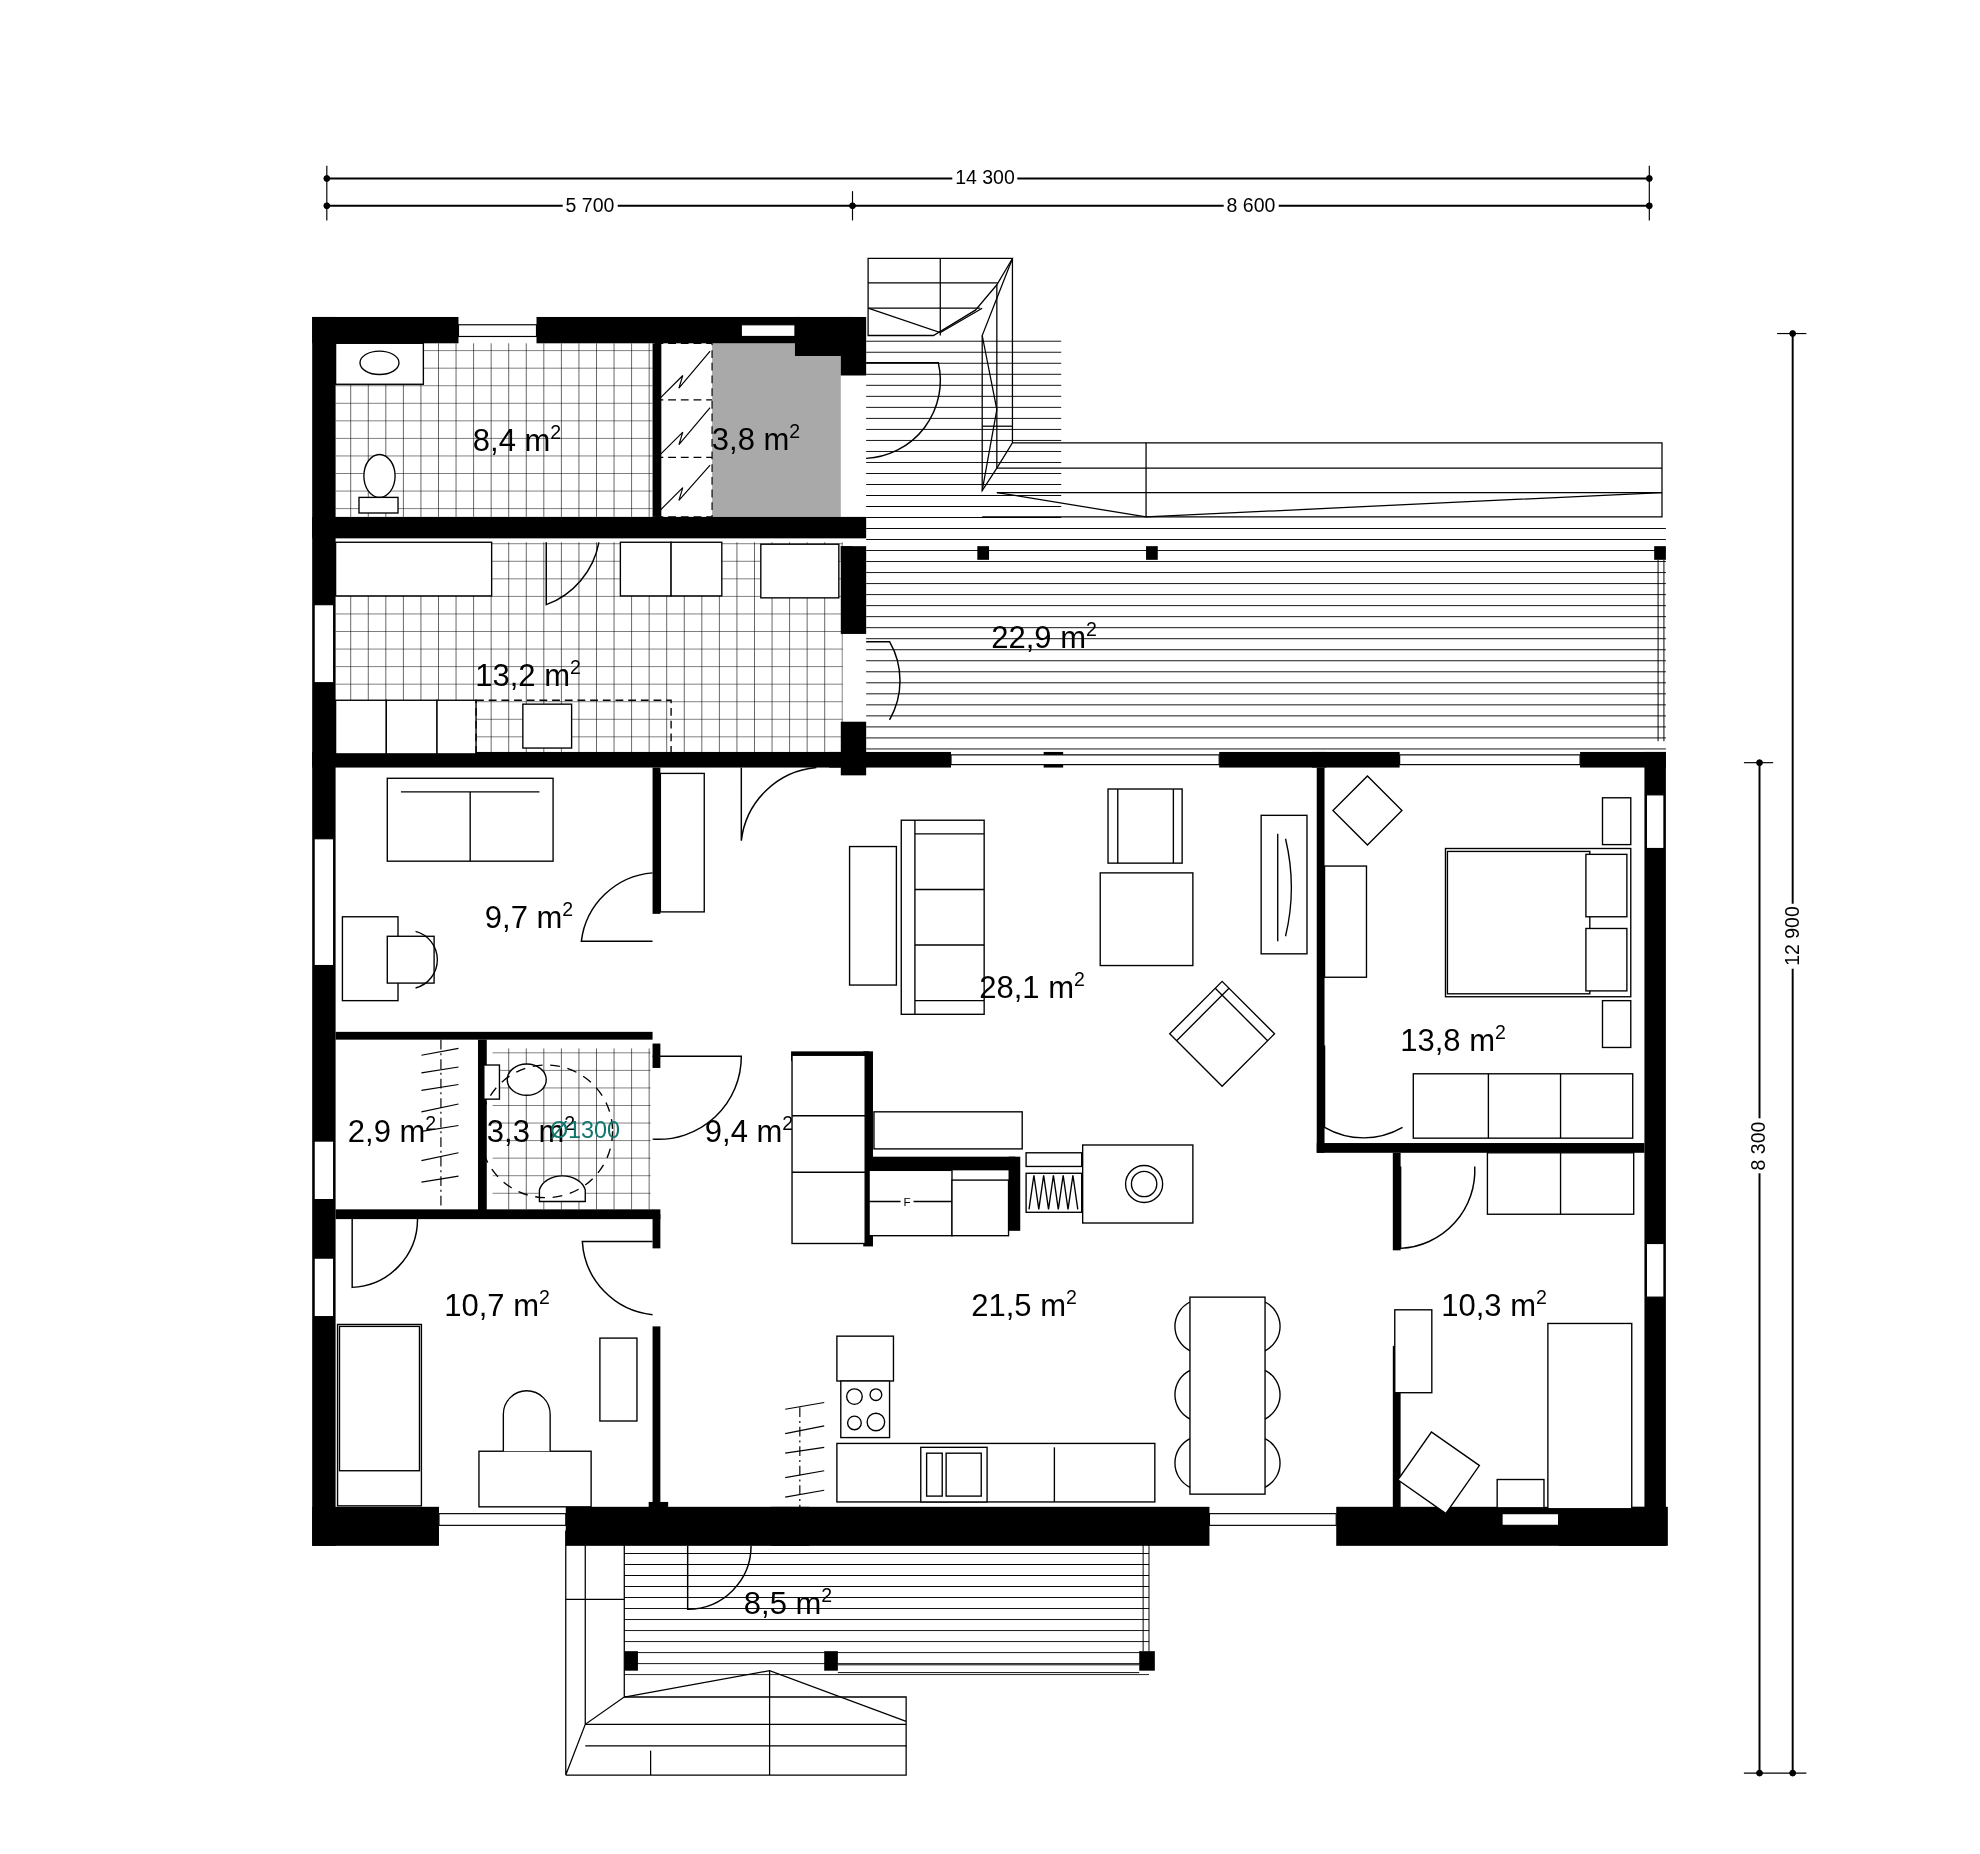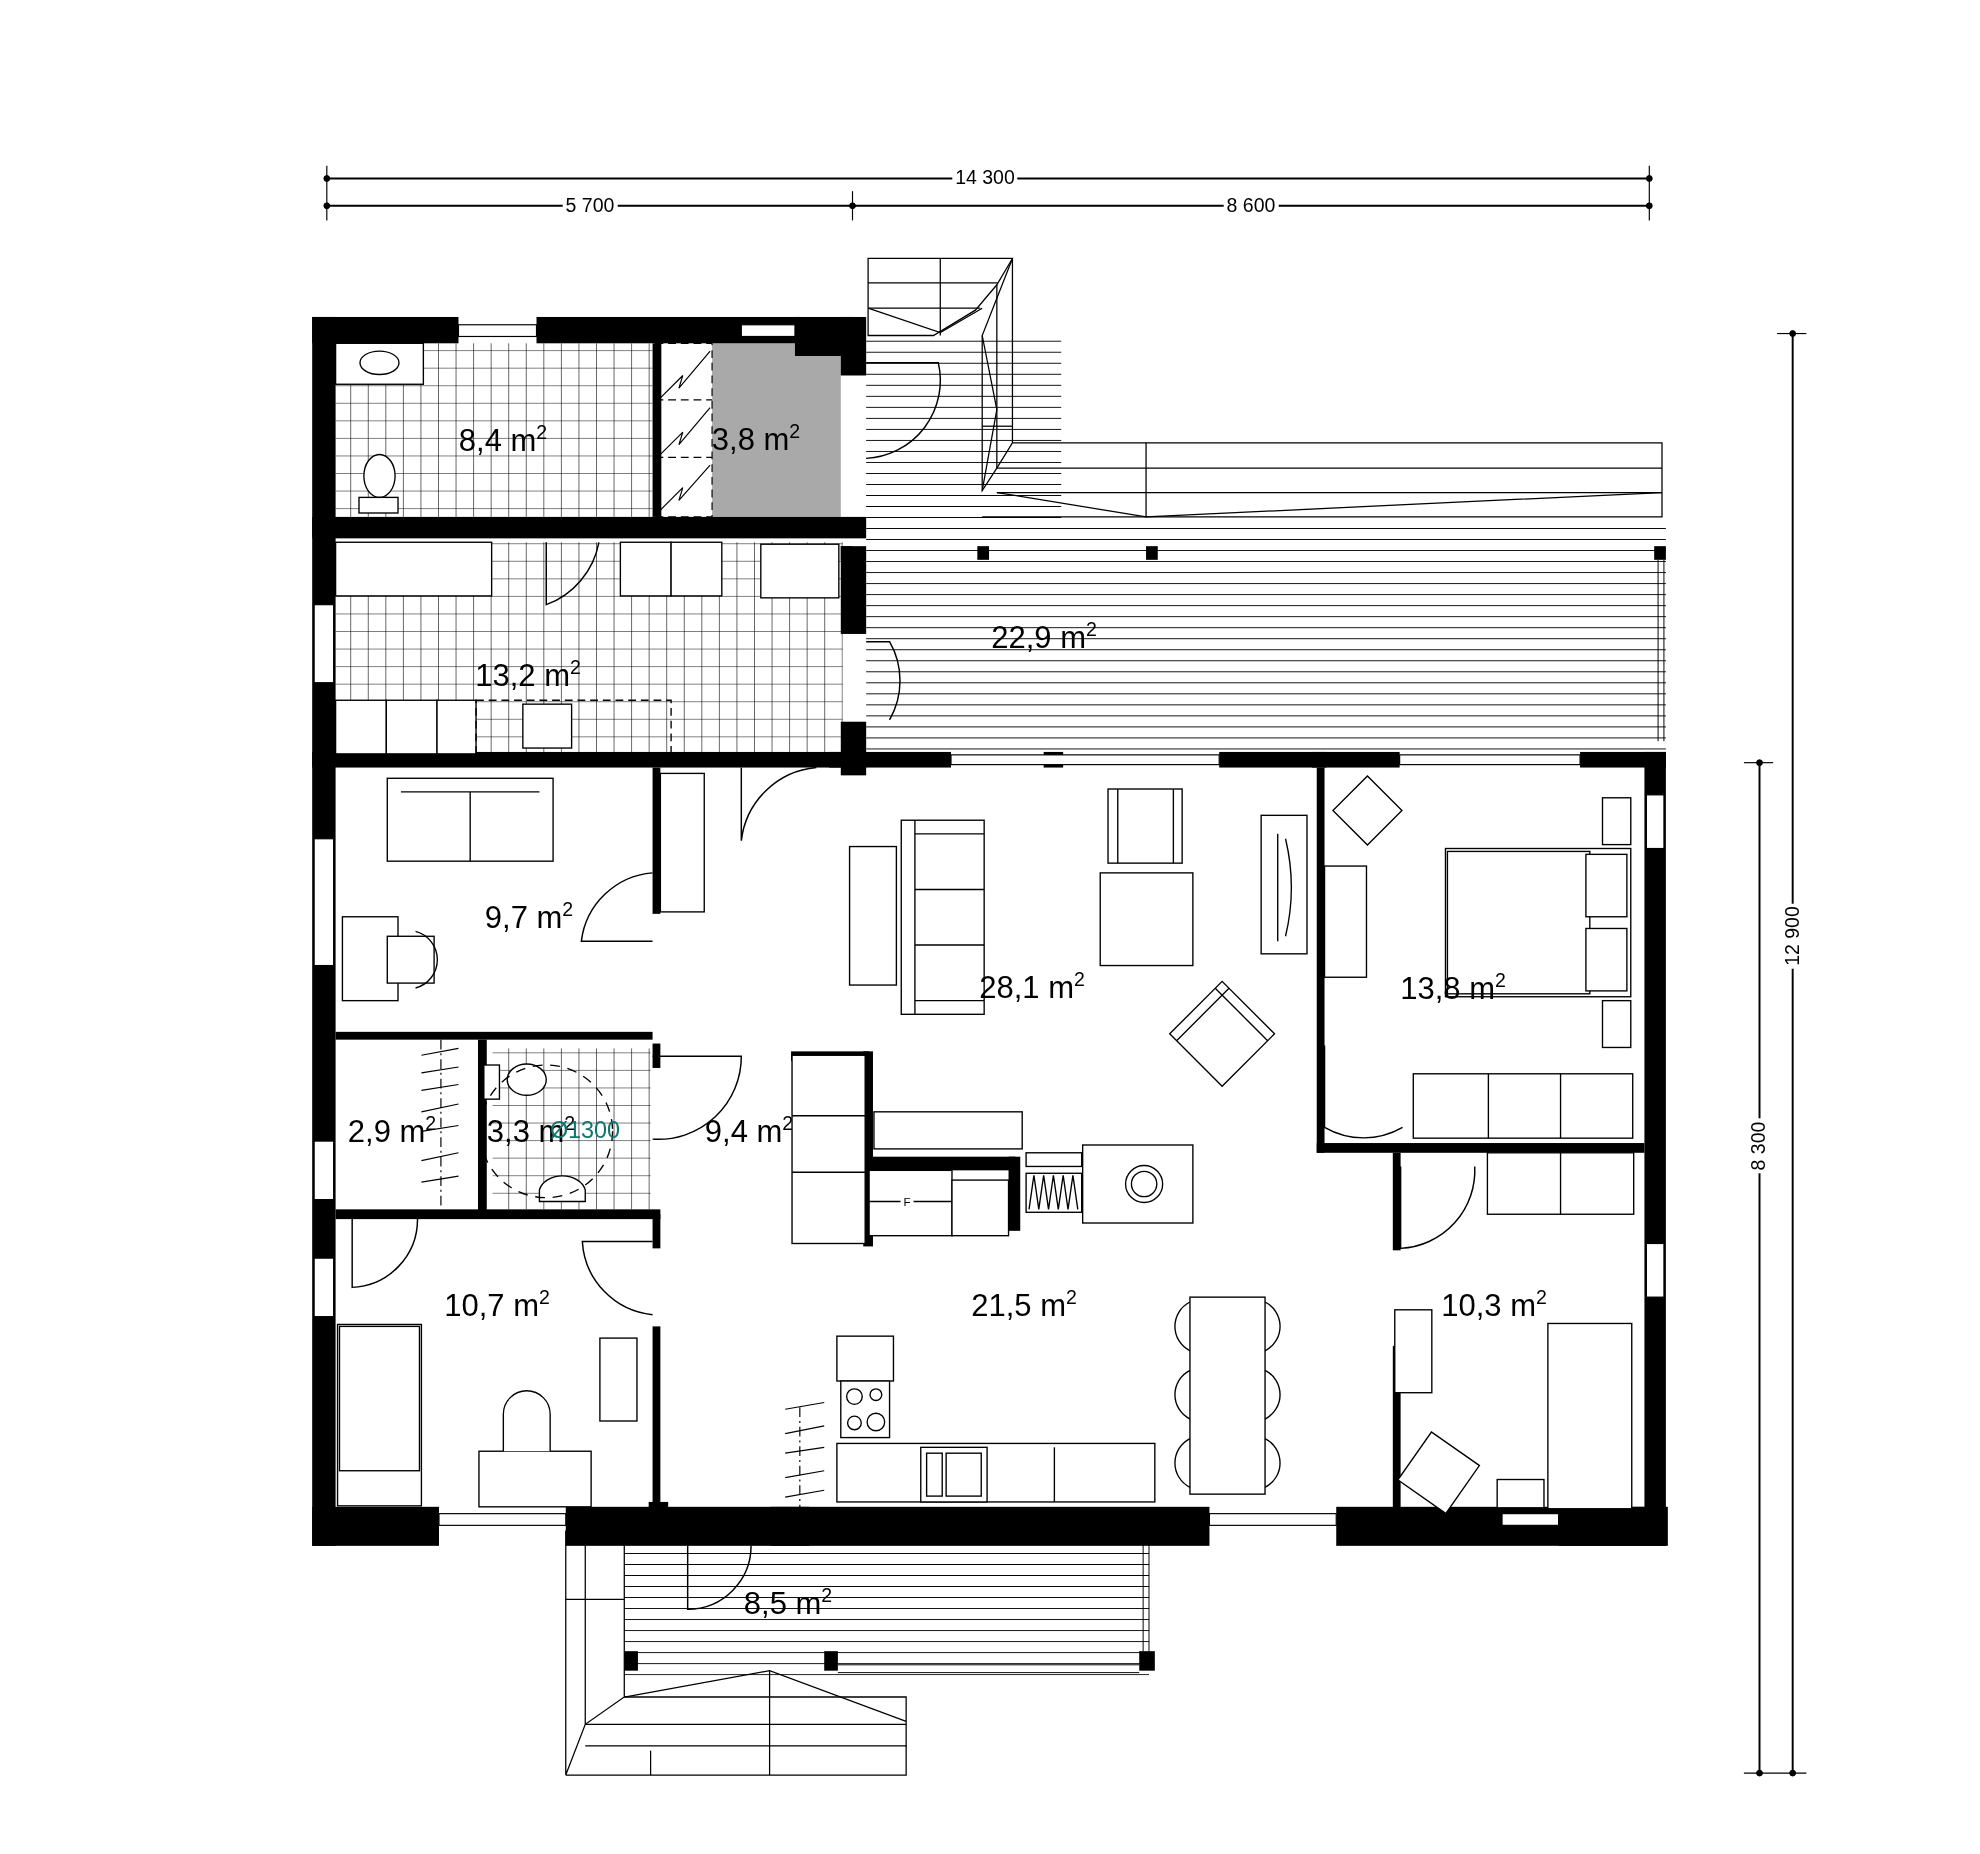--- a/index.html
+++ b/index.html
@@ -300,27 +300,27 @@
     <path d="M805 1445 L845 1438 M805 1470 L845 1462 M805 1490 L845 1484 M805 1515 L845 1508 M805 1535 L845 1528"></path>
   </g>
 </svg>
 
 <div class="dim" style="left:985px;top:178px;text-align:right;">14 300</div>
 <div class="dim" style="left:590px;top:206px;">5 700</div>
 <div class="dim" style="left:1251px;top:206px;">8 600</div>
 <div class="dim v" style="left:1793px;top:936px;">12 900</div>
 <div class="dim v" style="left:1759px;top:1146px;">8 300</div>
 
-<div class="lbl" style="left:503px;top:440px;"><span>8,4</span> <span>m</span><sup>2</sup></div>
+<div class="lbl" style="left:517px;top:440px;"><span>8,4</span> <span>m</span><sup>2</sup></div>
 <div class="lbl" style="left:756px;top:439px;"><span>3,8</span> <span>m</span><sup>2</sup></div>
 <div class="lbl" style="left:528px;top:636px;margin-top:39px;"><span>13,2</span> <span>m</span><sup>2</sup></div>
 <div class="lbl" style="left:1044px;top:637px;"><span>22,9</span> <span>m</span><sup>2</sup></div>
 <div class="lbl" style="left:509px;top:917px;margin-left:20px;"><span>9,7</span> <span>m</span><sup>2</sup></div>
 <div class="lbl" style="left:1032px;top:987px;"><span>28,1</span> <span>m</span><sup>2</sup></div>
-<div class="lbl" style="left:1453px;top:988px;"><span>13,8</span> <span>m</span><sup>2</sup></div>
+<div class="lbl" style="left:1453px;top:1040px;"><span>13,8</span> <span>m</span><sup>2</sup></div>
 <div class="lbl" style="left:392px;top:1131px;"><span>2,9</span> <span>m</span><sup>2</sup></div>
 <div class="lbl" style="left:531px;top:1131px;"><span>3,3</span> <span>m</span><sup>2</sup></div>
 <div class="lbl" style="left:749px;top:1131px;"><span>9,4</span> <span>m</span><sup>2</sup></div>
 <div class="lbl" style="left:1024px;top:1305px;"><span>21,5</span> <span>m</span><sup>2</sup></div>
 <div class="lbl" style="left:497px;top:1305px;"><span>10,7</span> <span>m</span><sup>2</sup></div>
 <div class="lbl" style="left:1494px;top:1305px;"><span>10,3</span> <span>m</span><sup>2</sup></div>
 <div class="lbl" style="left:788px;top:1603px;"><span>8,5</span> <span>m</span><sup>2</sup></div>
 
 <div class="dim" style="left:585px;top:1131px;background:transparent;font-size:23.4px;color:#0f766e;">Ø1300</div>
 <div class="dim" style="left:907px;top:1202px;font-size:11.7px;">F</div>

